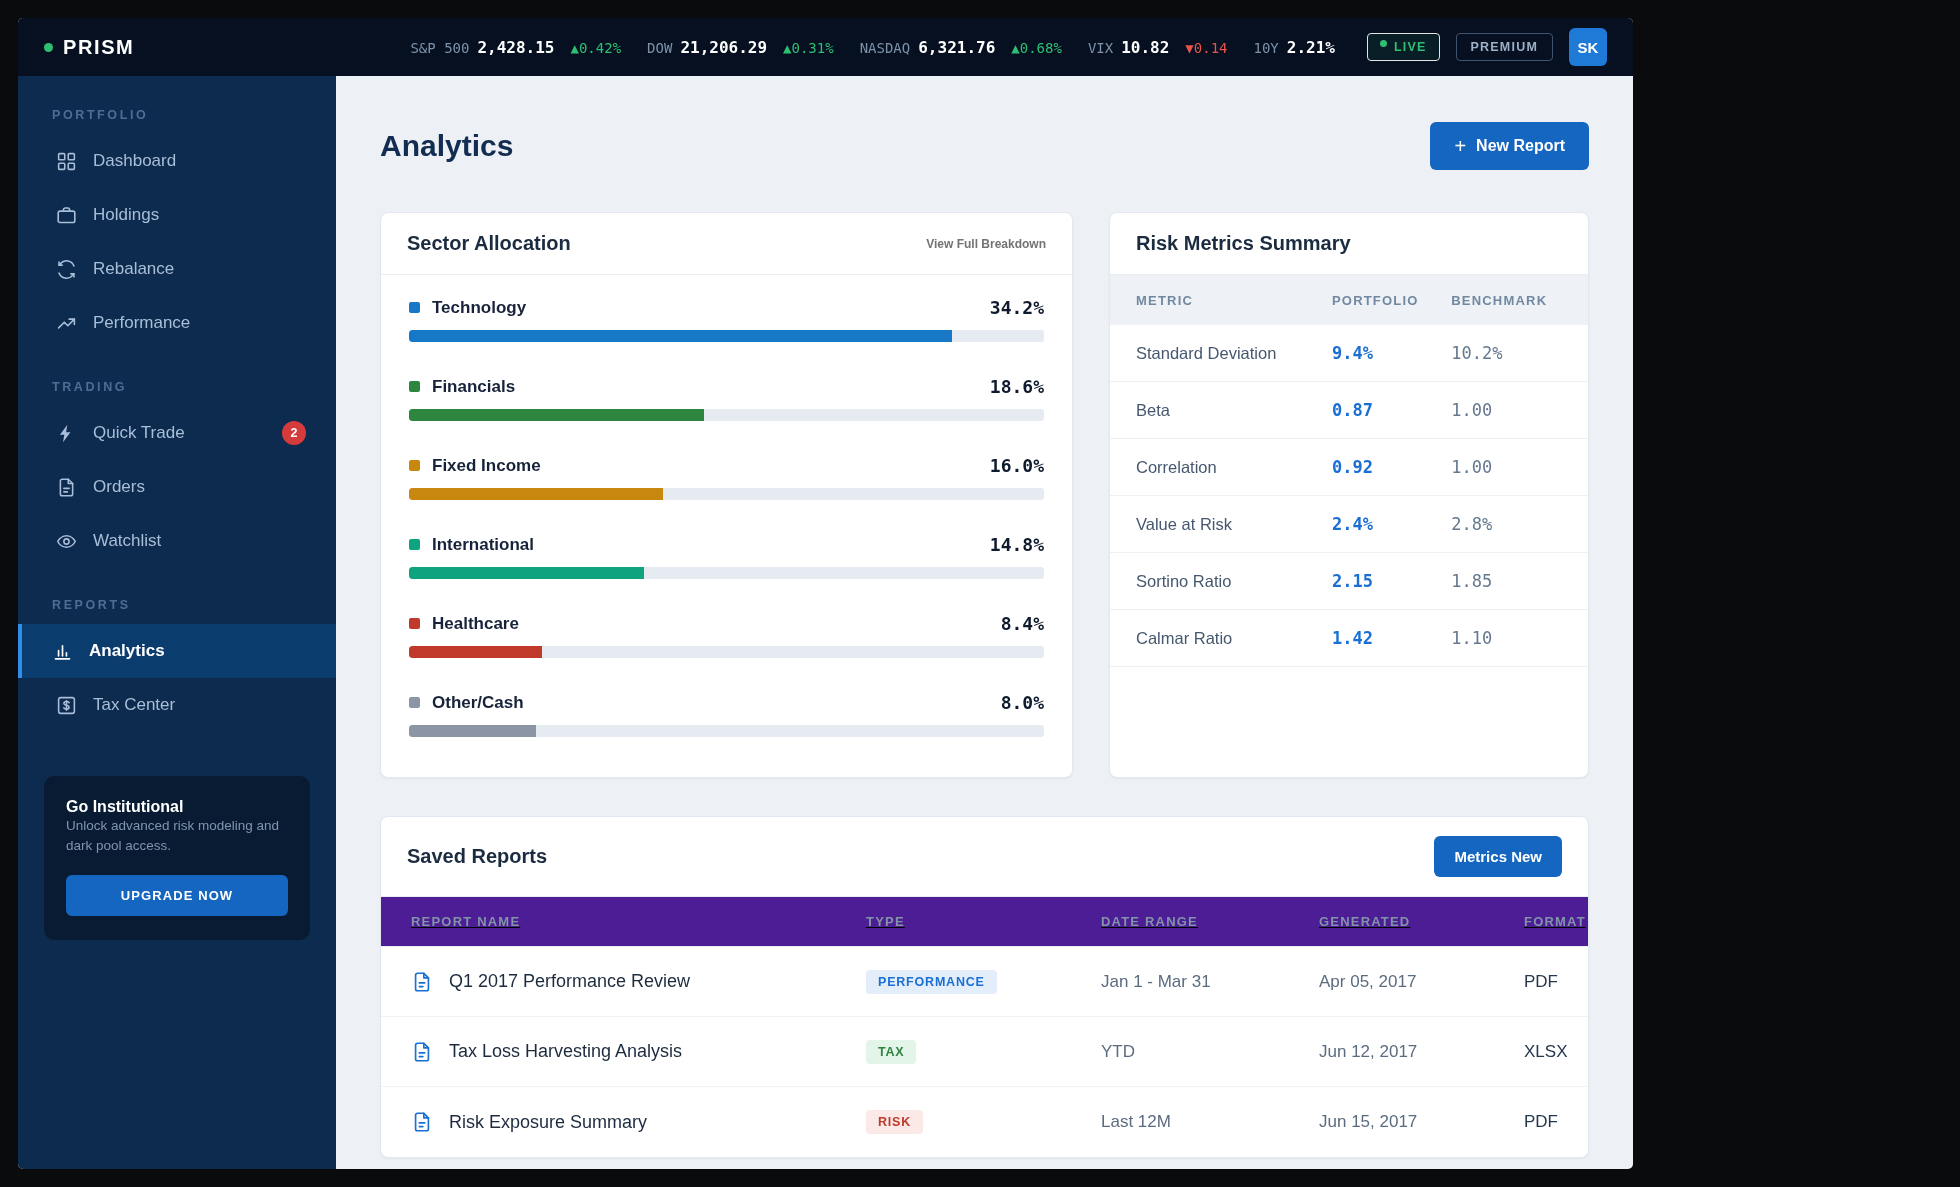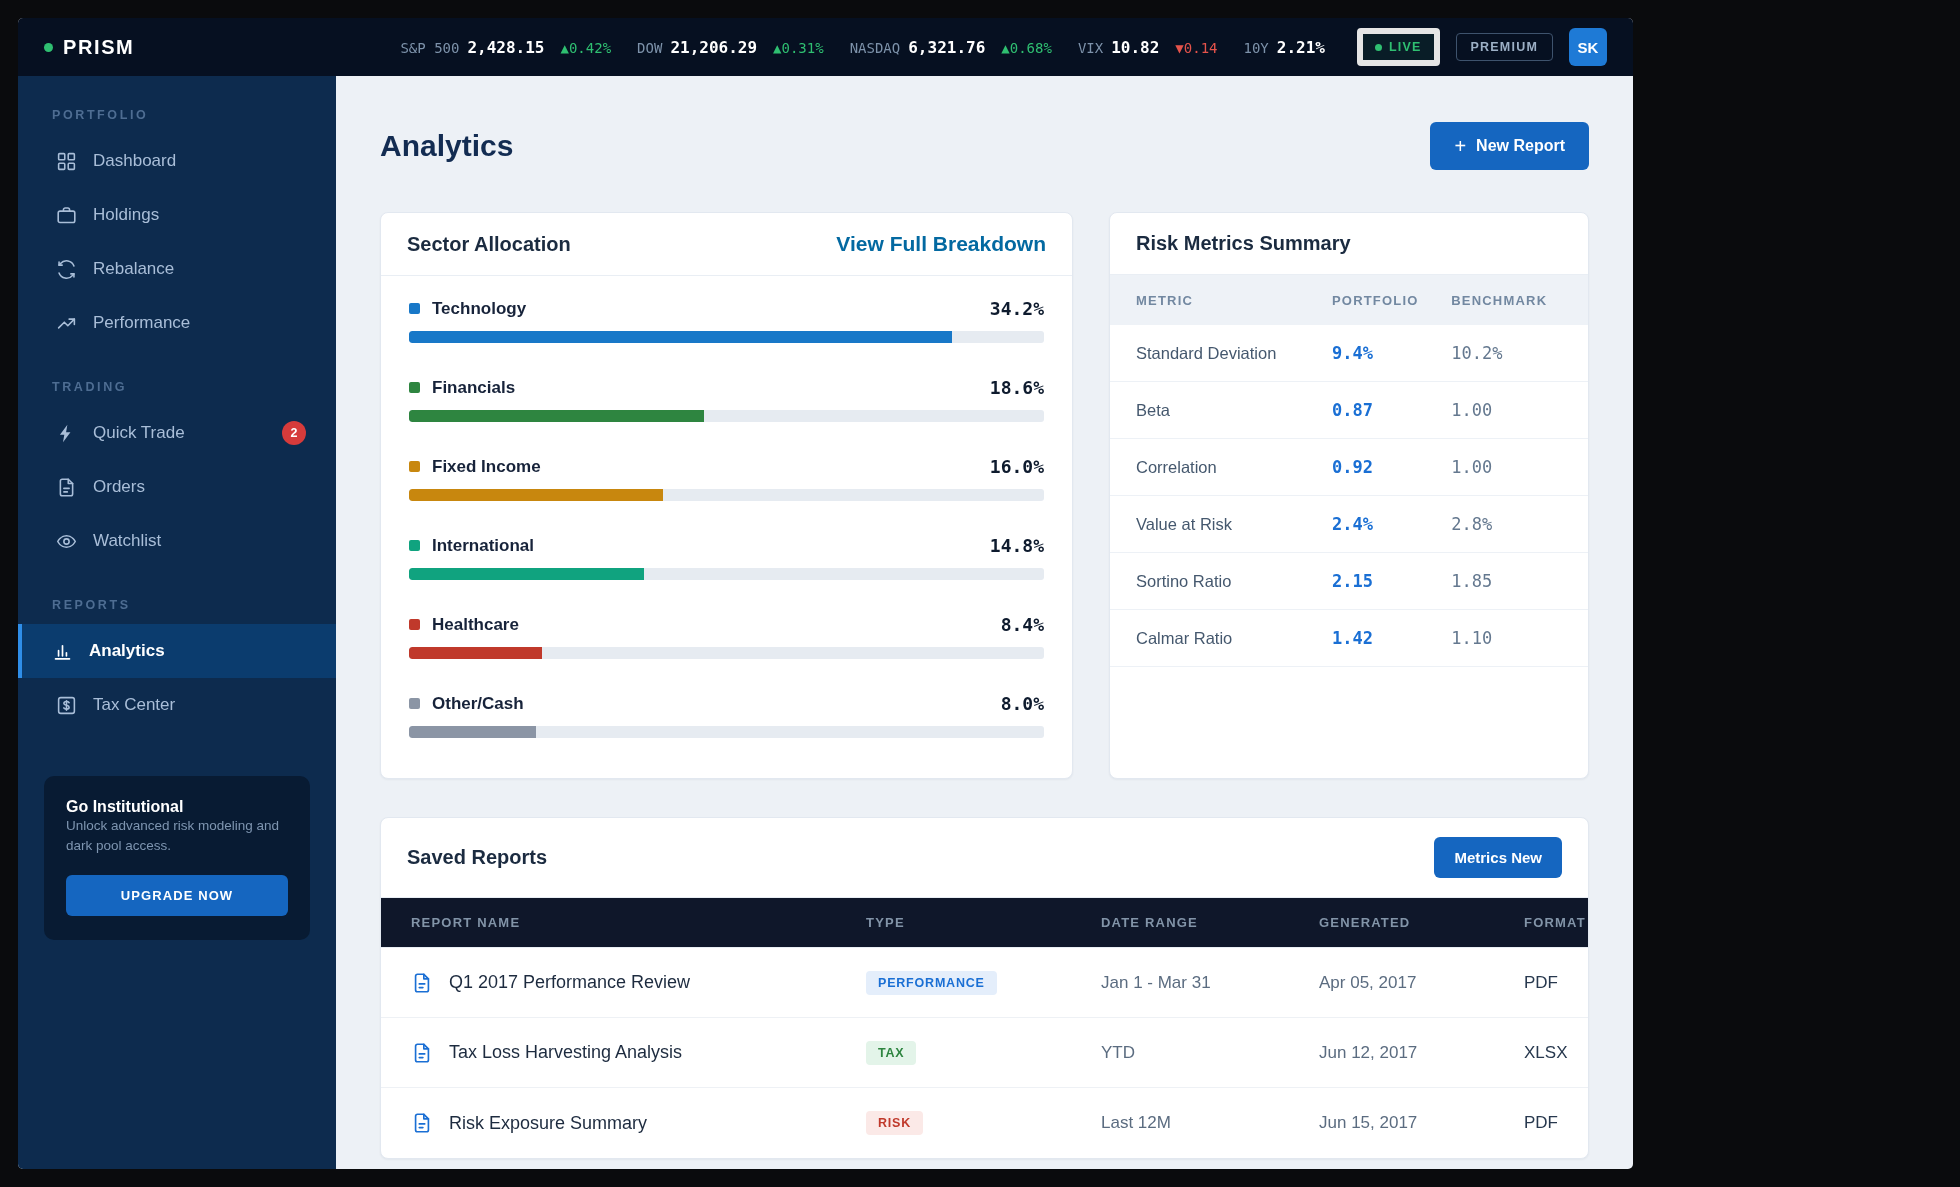--- a/index.html
+++ b/index.html
@@ -11,21 +11,21 @@
   .topbar { flex:0 0 58px; background:#061021; display:flex; align-items:center; padding:0 26px; gap:16px; }
   .logo { display:flex; align-items:center; gap:10px; color:#fff; font-weight:700; font-size:20px; letter-spacing:1.6px; }
   .logo-dot { width:9px; height:9px; border-radius:50%; background:#2fbf71; }
   .tickers { margin-left:auto; display:flex; align-items:center; gap:26px; font-family:"DejaVu Sans Mono",monospace; }
   .ticker { display:flex; align-items:baseline; gap:8px; white-space:nowrap; }
   .t-label { color:#7d92aa; font-size:14px; }
   .t-value { color:#ffffff; font-size:16px; font-weight:700; }
   .t-change { font-size:14px;margin-left:8px; }
   .t-change.up { color:#2fbf71; }
   .t-change.down { color:#e5534b; }
-  .live-badge { display:flex; align-items:center; gap:7px; color:#2fbf71; border:6px solid #e5e5e5; background:rgba(47,191,113,.08); font-size:12.5px; font-weight:700; letter-spacing:1.2px; padding:6px 12px; border-radius:4px; margin-left:16px; }
+  .live-badge { display:flex; align-items:flex-start; gap:7px; color:#2fbf71; border:1px solid #e5e5e5; background:rgba(47,191,113,.08); font-size:12.5px; font-weight:700; letter-spacing:1.2px; padding:6px 12px; border-radius:4px; margin-left:16px; }
   .live-dot { width:7px; height:7px; border-radius:50%; background:#2fbf71; }
   .premium-badge { color:#9db0c6; border:1px solid #3e536d; font-size:12.5px; font-weight:600; letter-spacing:1.2px; padding:6px 14px; border-radius:4px; }
   .avatar { width:38px; height:38px; border-radius:6px; background:#1e7ad6; color:#fff; font-size:15px; font-weight:700; display:flex; align-items:center; justify-content:center; cursor:pointer; }
 
   
   .shell { flex:1; display:flex; min-height:0; }
 
   
   .sidebar { flex:0 0 318px; background:#0d2b4e; padding:24px 0 24px; display:flex; flex-direction:column; }
   .nav-section { margin-top:8px; }
@@ -49,21 +49,21 @@
   .btn-primary .plus { font-size:20px; font-weight:400; line-height:1; }
   .btn-primary.small { padding:12px 20px; font-size:15px; }
 
   .cards-row { display:flex; gap:36px; margin-bottom:38px; align-items:stretch; }
   .card { background:#fff; border:1px solid #e2e8f0; border-radius:8px; box-shadow:0 1px 2px rgba(16,32,56,.05); overflow:hidden; }
   .sector-card { flex:1; min-width:0; }
   .risk-card { flex:0 0 480px; }
   .reports-card { width:100%; }
   .card-head { display:flex; align-items:center; justify-content:space-between; padding:19px 26px; border-bottom:1px solid #e9eef4; }
   .card-head h2 { font-size:20px; font-weight:700; color:#1b2b40; }
-  .link { color:#0369a1; font-size:21px; font-weight:700; text-decoration:none; cursor:pointer; }
+  .link { color:#737373; font-size:12px; font-weight:700; text-decoration:none; cursor:pointer; }
 
   
   .sector-body { padding:22px 28px 6px; }
   .sector-row { margin-bottom:34px; }
   .sector-top { display:flex; align-items:center; gap:12px; margin-bottom:12px; }
   .bullet { width:11px; height:11px; border-radius:2px; flex:0 0 11px; }
   .sector-name { font-size:17px; font-weight:700; color:#17233a; }
   .sector-pct { margin-left:auto; font-family:"DejaVu Sans Mono",monospace; font-size:18px; font-weight:700; color:#0e1b2e; }
   .bar-track { height:12px; background:#e6ebf1; border-radius:3px; overflow:hidden; }
   .bar-fill { height:100%; border-radius:3px 0 0 3px; }
@@ -72,21 +72,21 @@
   .rt-head, .rt-row { display:grid; grid-template-columns:46% 28% 26%; padding:0 26px; align-items:center; }
   .rt-head { background:#eef2f7; height:50px; }
   .rt-h { font-size:13px; font-weight:700; color:#7288a1; letter-spacing:1.2px; }
   .rt-row { height:57px; border-bottom:1px solid #edf1f6; }
   .rt-metric { font-size:16.5px; color:#45586e; }
   .rt-portfolio { font-family:"DejaVu Sans Mono",monospace; font-size:17px; font-weight:700; color:#1a6fd4; }
   .rt-bench { font-family:"DejaVu Sans Mono",monospace; font-size:17px; color:#64788f; }
 
   
   .rp-head, .rp-row { display:grid; grid-template-columns:455px 235px 218px 205px 150px 1fr; padding:0 30px; align-items:center; }
-  .rp-head { background:#0f172a; height:50px; border-bottom:1px solid #e9eef4; }
+  .rp-head { background:#4c1d95; height:50px; border-bottom:1px solid #e9eef4;text-decoration:underline; }
   .rp-h { font-size:13px; font-weight:700; color:#8294a8; letter-spacing:1.2px; }
   .rp-h.c5 { text-align:right; }
   .rp-row { height:70px; border-bottom:1px solid #eef1f5; }
   .rp-row:last-child { border-bottom:none; }
   .rp-name { display:flex; align-items:center; gap:16px; font-size:18px; color:#1d2b3f; font-weight:500; }
   .icon.file svg { width:22px; height:22px; color:#1a6fd4; display:block; }
   .type-badge { display:inline-block; padding:5px 12px; border-radius:4px; font-size:12.5px; font-weight:700; letter-spacing:.8px; }
   .type-badge.performance { background:#e4eefb; color:#1a6fd4; }
   .type-badge.tax { background:#e3f4e9; color:#2e8540; }
   .type-badge.risk { background:#fbe9e7; color:#c0392b; }

